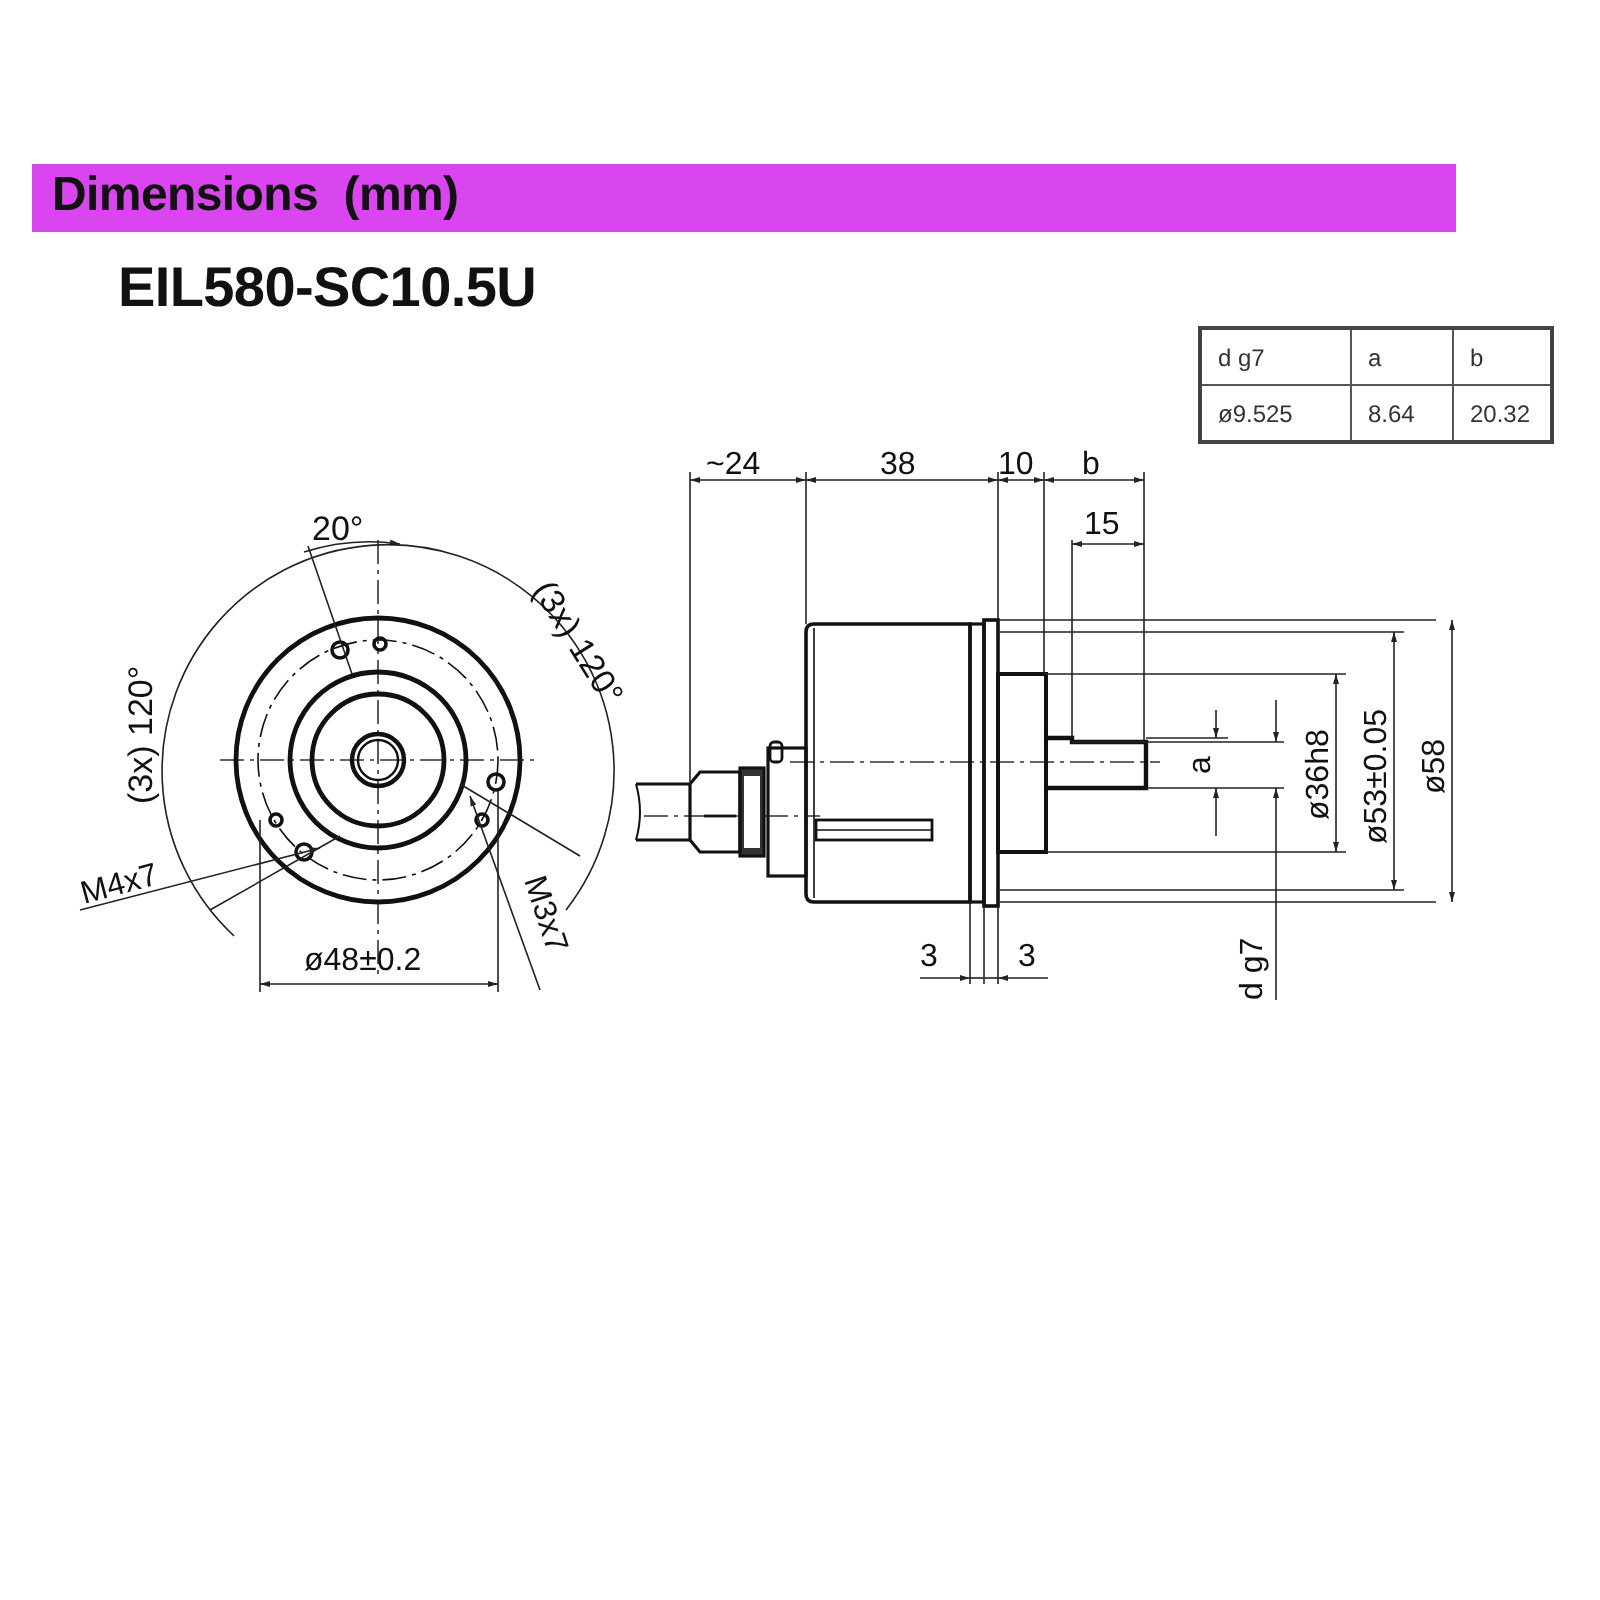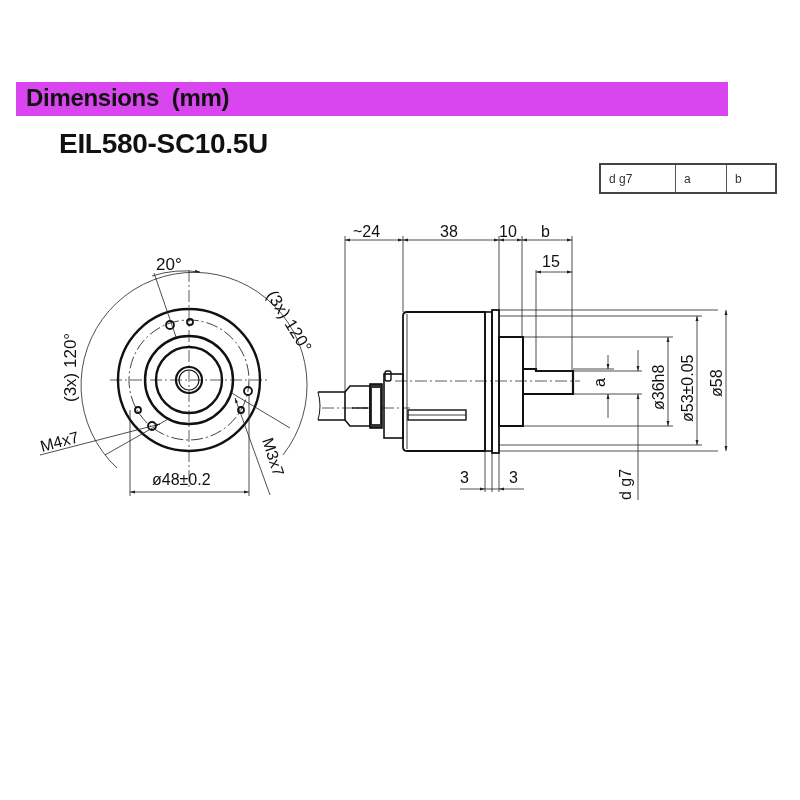--- a/index.html
+++ b/index.html
@@ -23,20 +23,25 @@
   <span class="header-title">Dimensions  (mm)</span>
 </div>
 <div class="model-title">EIL580-SC10.5U</div>
 
 <table class="spec-table">
   <tbody>
       <tr>
     <td class="c0">d g7</td>
     <td class="c1">a</td>
     <td class="c2">b</td>
+  </tr>
+  <tr>
+    <td>ø9.525</td>
+    <td>8.64</td>
+    <td>20.32</td>
   </tr>
 </tbody>
   </table>
 
 <svg class="drawing" width="800" height="800" viewBox="0 0 800 800">
   <defs>
     <marker id="arr" viewBox="0 0 10 10" refX="10" refY="5" markerWidth="9" markerHeight="5" orient="auto-start-reverse" markerUnits="userSpaceOnUse">
       <path d="M0,2 L10,5 L0,8 z" fill="#222"></path>
     </marker>
   </defs>

